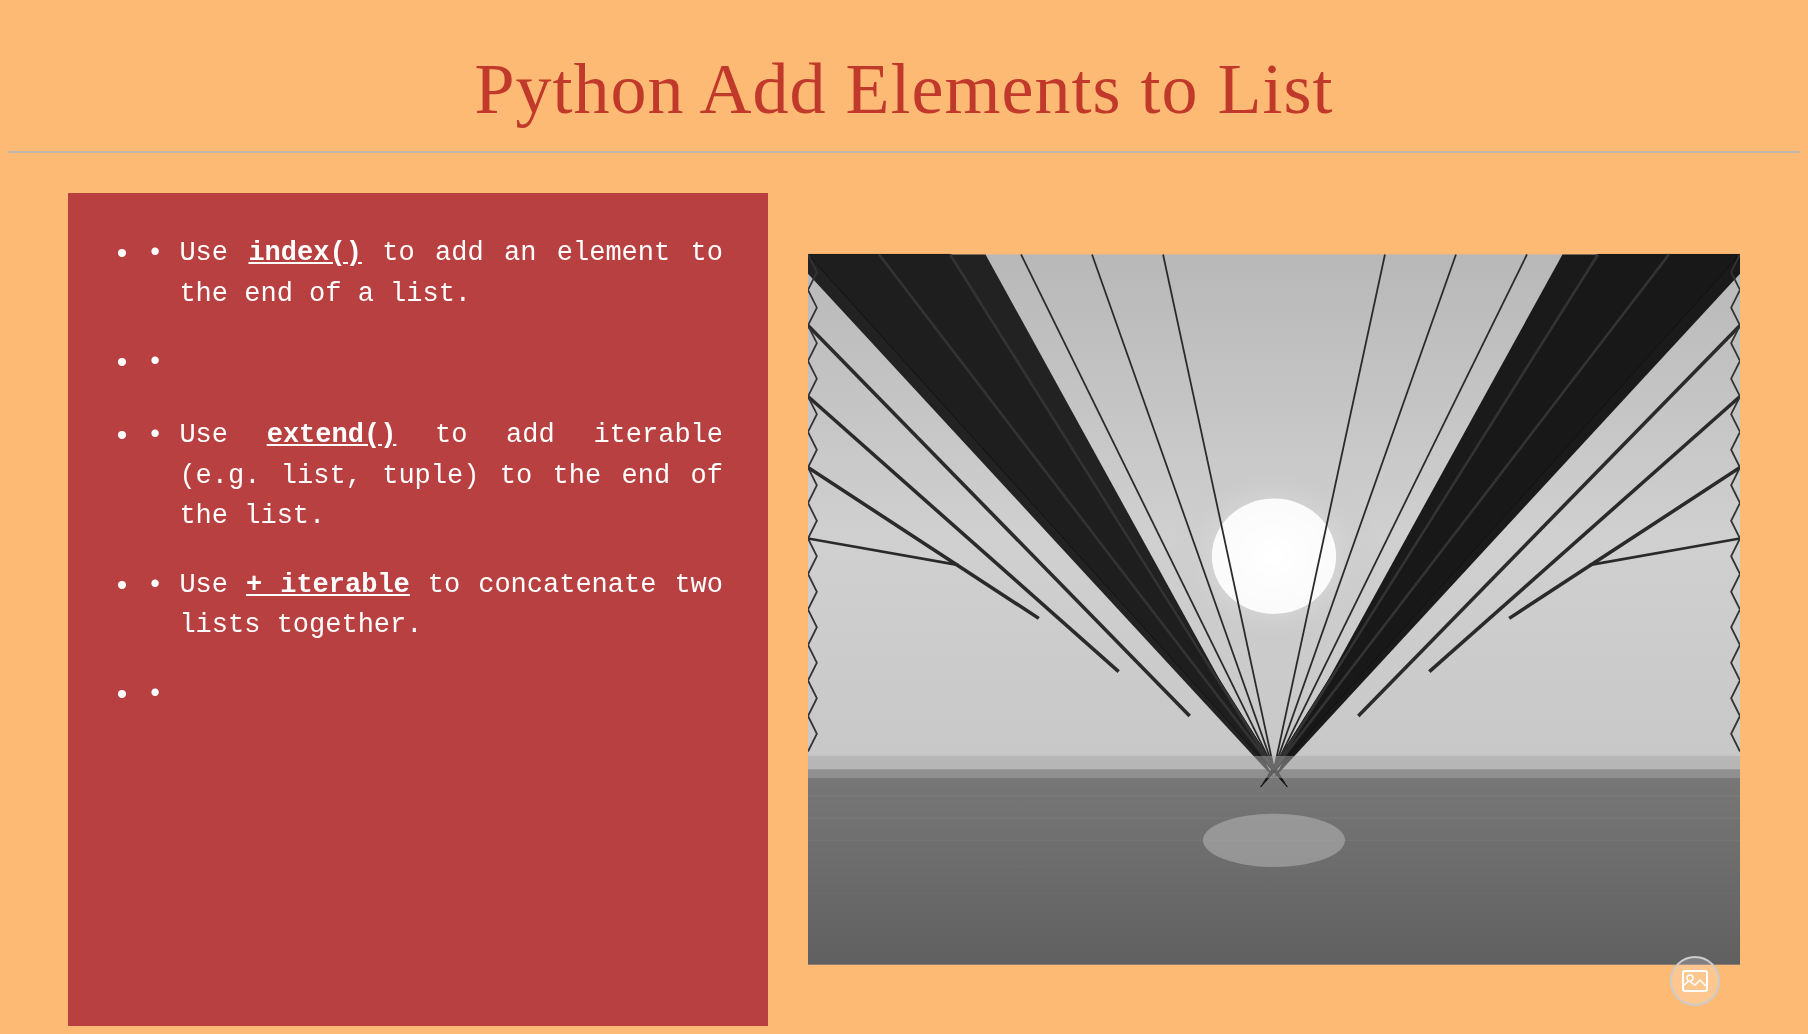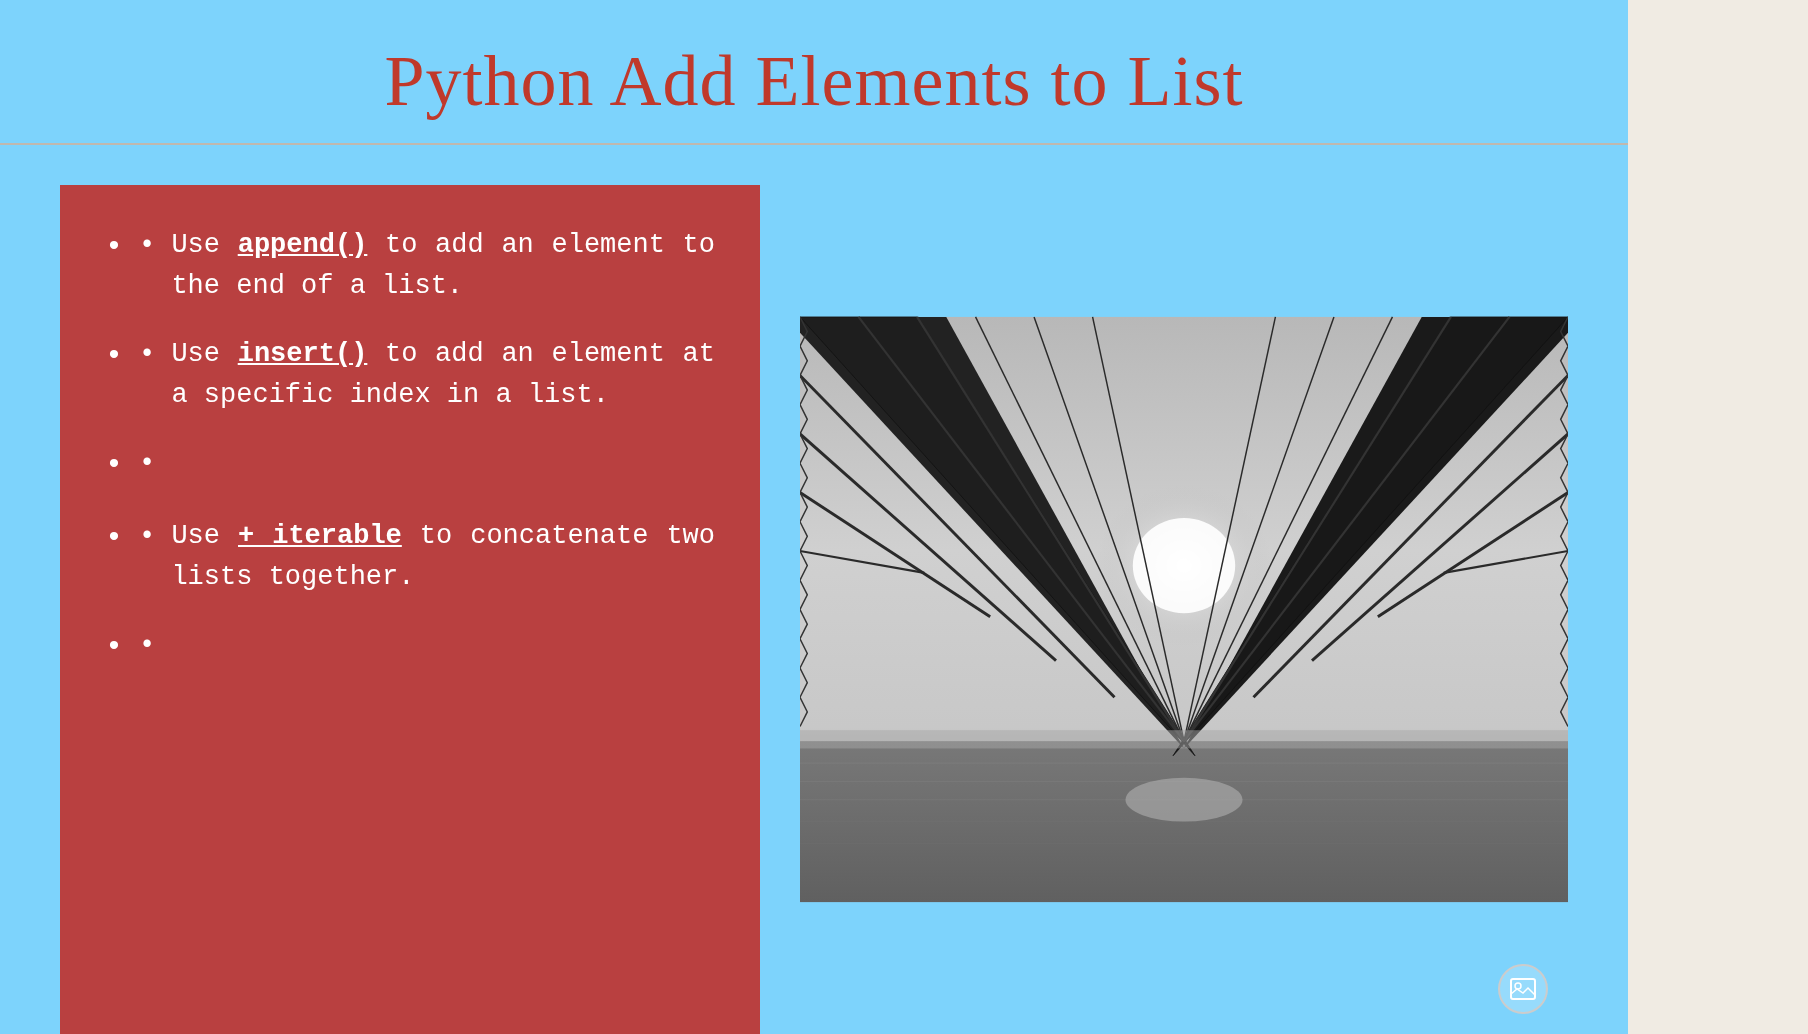--- a/index.html
+++ b/index.html
@@ -6,26 +6,26 @@
 
     body {
       width: 1808px;
       height: 1034px;
       background-color: #f0ebe3;
       font-family: Georgia, 'Times New Roman', serif;
       overflow: hidden;
     }
 
     .slide {
-      width: 1628px;
+      width: 1808px;
       height: 1034px;
-      background-color: #7dd3fc;
+      background-color: #fdba74;
       display: flex;
       flex-direction: column;
-      padding: 0;
+      padding: 8px;
     }
 
     .header {
       padding: 40px 60px 20px 60px;
       text-align: center;
       border-bottom: 2px solid #c0b8ae;
       margin-bottom: 40px;
     }
 
     .title {
@@ -119,28 +119,28 @@
   <div class="header">
     <h1 class="title">Python Add Elements to List</h1>
   </div>
 
   <div class="content-area">
 
     <div class="left-panel">
       <ul class="bullet-list">
         <li>
           <span>•&nbsp;</span>
-          <span>Use <span class="method">append()</span> to add an element to the end of a list.</span>
-        </li>
-        <li>
-          <span>•&nbsp;</span>
-          <span>Use <span class="method">insert()</span> to add an element at a specific index in a list.</span>
-        </li>
-        <li>
-          <span>•&nbsp;</span>
+          <span>Use <span class="method">index()</span> to add an element to the end of a list.</span>
+        </li>
+        <li>
+          <span>•&nbsp;</span>
+        </li>
+        <li>
+          <span>•&nbsp;</span>
+          <span>Use <span class="method">extend()</span> to add iterable (e.g. list, tuple) to the end of the list.</span>
         </li>
         <li>
           <span>•&nbsp;</span>
           <span>Use <span class="method">+ iterable</span> to concatenate two lists together.</span>
         </li>
         <li>
           <span>•&nbsp;</span>
         </li>
       </ul>
     </div>

